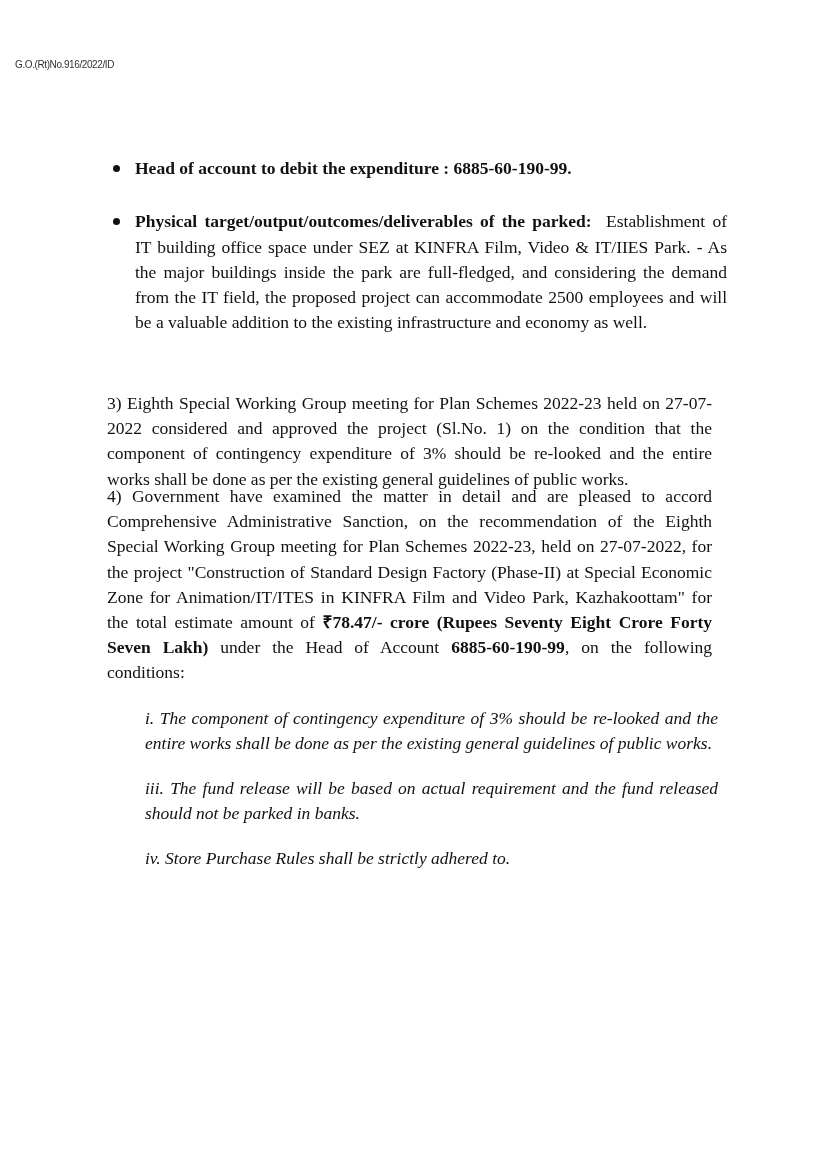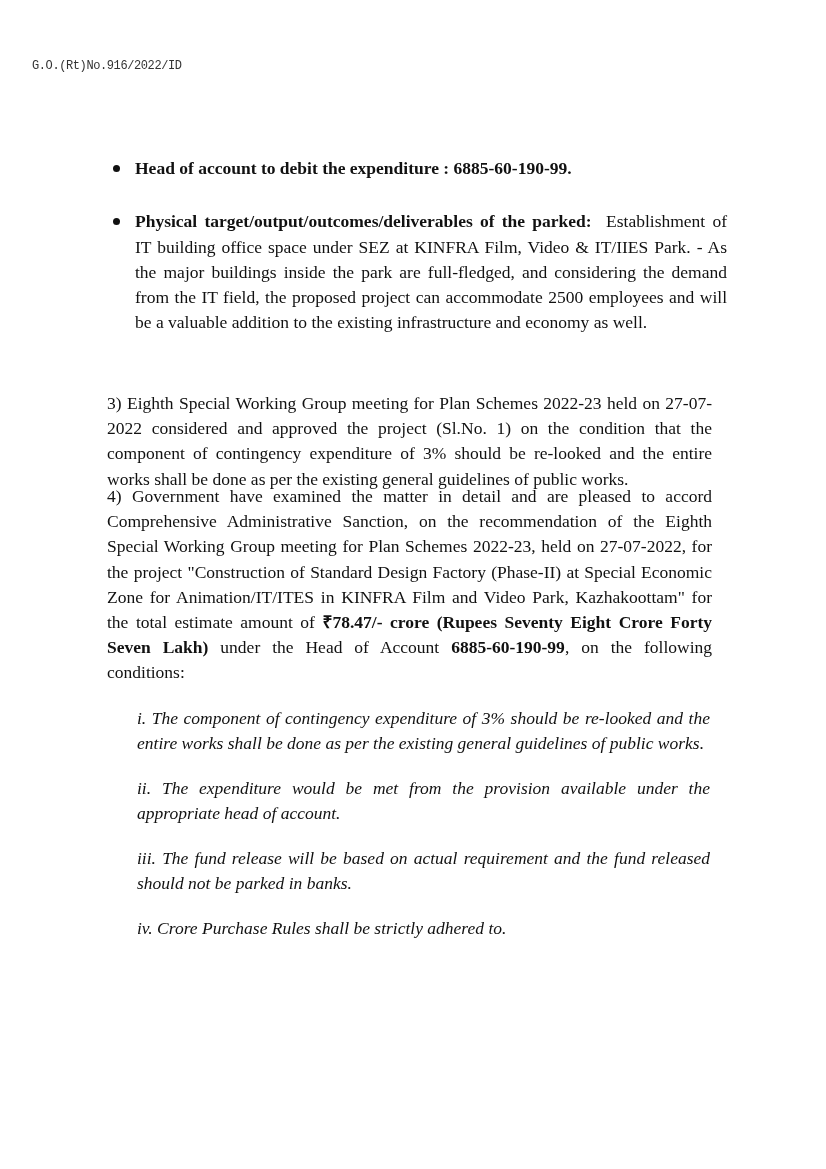--- a/index.html
+++ b/index.html
@@ -10,24 +10,24 @@
     body {
       width: 826px;
       height: 1169px;
       position: relative;
       overflow: hidden;
       color: #111111;
       font-family: "Liberation Serif", serif;
     }
     .doc-ref {
       position: absolute;
-      left: 32px;
+      left: 15px;
       top: 59px;
-      font-family: Liberation Mono, monospace;
-      font-size: 12px;
+      font-family: Liberation Sans, sans-serif;
+      font-size: 10px;
       letter-spacing: -0.4px;
       color: #333333;
     }
     .bullet-list {
       position: absolute;
       left: 113px;
       top: 156px;
       width: 614px;
       margin: 0;
       padding: 0;
@@ -61,21 +61,21 @@
       margin: 0;
       font-size: 17.5px;
       line-height: 25.2px;
       text-align: justify;
     }
     .para-3 { top: 391px; }
     .para-4 { top: 484px; }
 
     .conditions {
       position: absolute;
-      left: 137px;
+      left: 145px;
       top: 706px;
       width: 573px;
       margin: 0;
       padding: 0;
       list-style: none;
     }
     .condition {
       font-style: italic;
       font-size: 17.5px;
       line-height: 25.3px;
@@ -99,16 +99,15 @@
     <span>&nbsp;</span><span>Establishment of IT building office space under SEZ at KINFRA Film, Video &amp; IT/IIES Park. - As the major buildings inside the park are full-fledged, and considering the demand from the IT field, the proposed project can accommodate 2500 employees and will be a valuable addition to the existing infrastructure and economy as well.</span>
   </li>
 </ul>
 
 <p class="para para-3">3) Eighth Special Working Group meeting for Plan Schemes 2022-23 held on 27-07-2022 considered and approved the project (Sl.No. 1) on the condition that the component of contingency expenditure of 3% should be re-looked and the entire works shall be done as per the existing general guidelines of public works.</p>
 
 <p class="para para-4"><span>4) Government have examined the matter in detail and are pleased to accord Comprehensive Administrative Sanction, on the recommendation of the Eighth Special Working Group meeting for Plan Schemes 2022-23, held on 27-07-2022, for the project "Construction of Standard Design Factory (Phase-II) at Special Economic Zone for Animation/IT/ITES in KINFRA Film and  Video Park, Kazhakoottam" for the total estimate amount of </span><b>₹78.47/- crore (Rupees Seventy Eight Crore Forty Seven Lakh)</b><span> under the Head of Account </span><b>6885-60-190-99</b><span>, on the following conditions:</span></p>
 
 <ol class="conditions">
   <li class="condition">i. The component of contingency expenditure of 3% should be re-looked and the entire works shall be done as per the existing general guidelines of public works.</li>
-  <li class="condition">ii. The expenditure would be met from the provision available under the appropriate head of account.</li>
   <li class="condition">iii. The fund release will be based on actual requirement and the fund released should not be parked in banks.</li>
-  <li class="condition">iv. Crore Purchase Rules shall be strictly adhered to.</li>
+  <li class="condition">iv. Store Purchase Rules shall be strictly adhered to.</li>
 </ol>
 
 </body></html>

